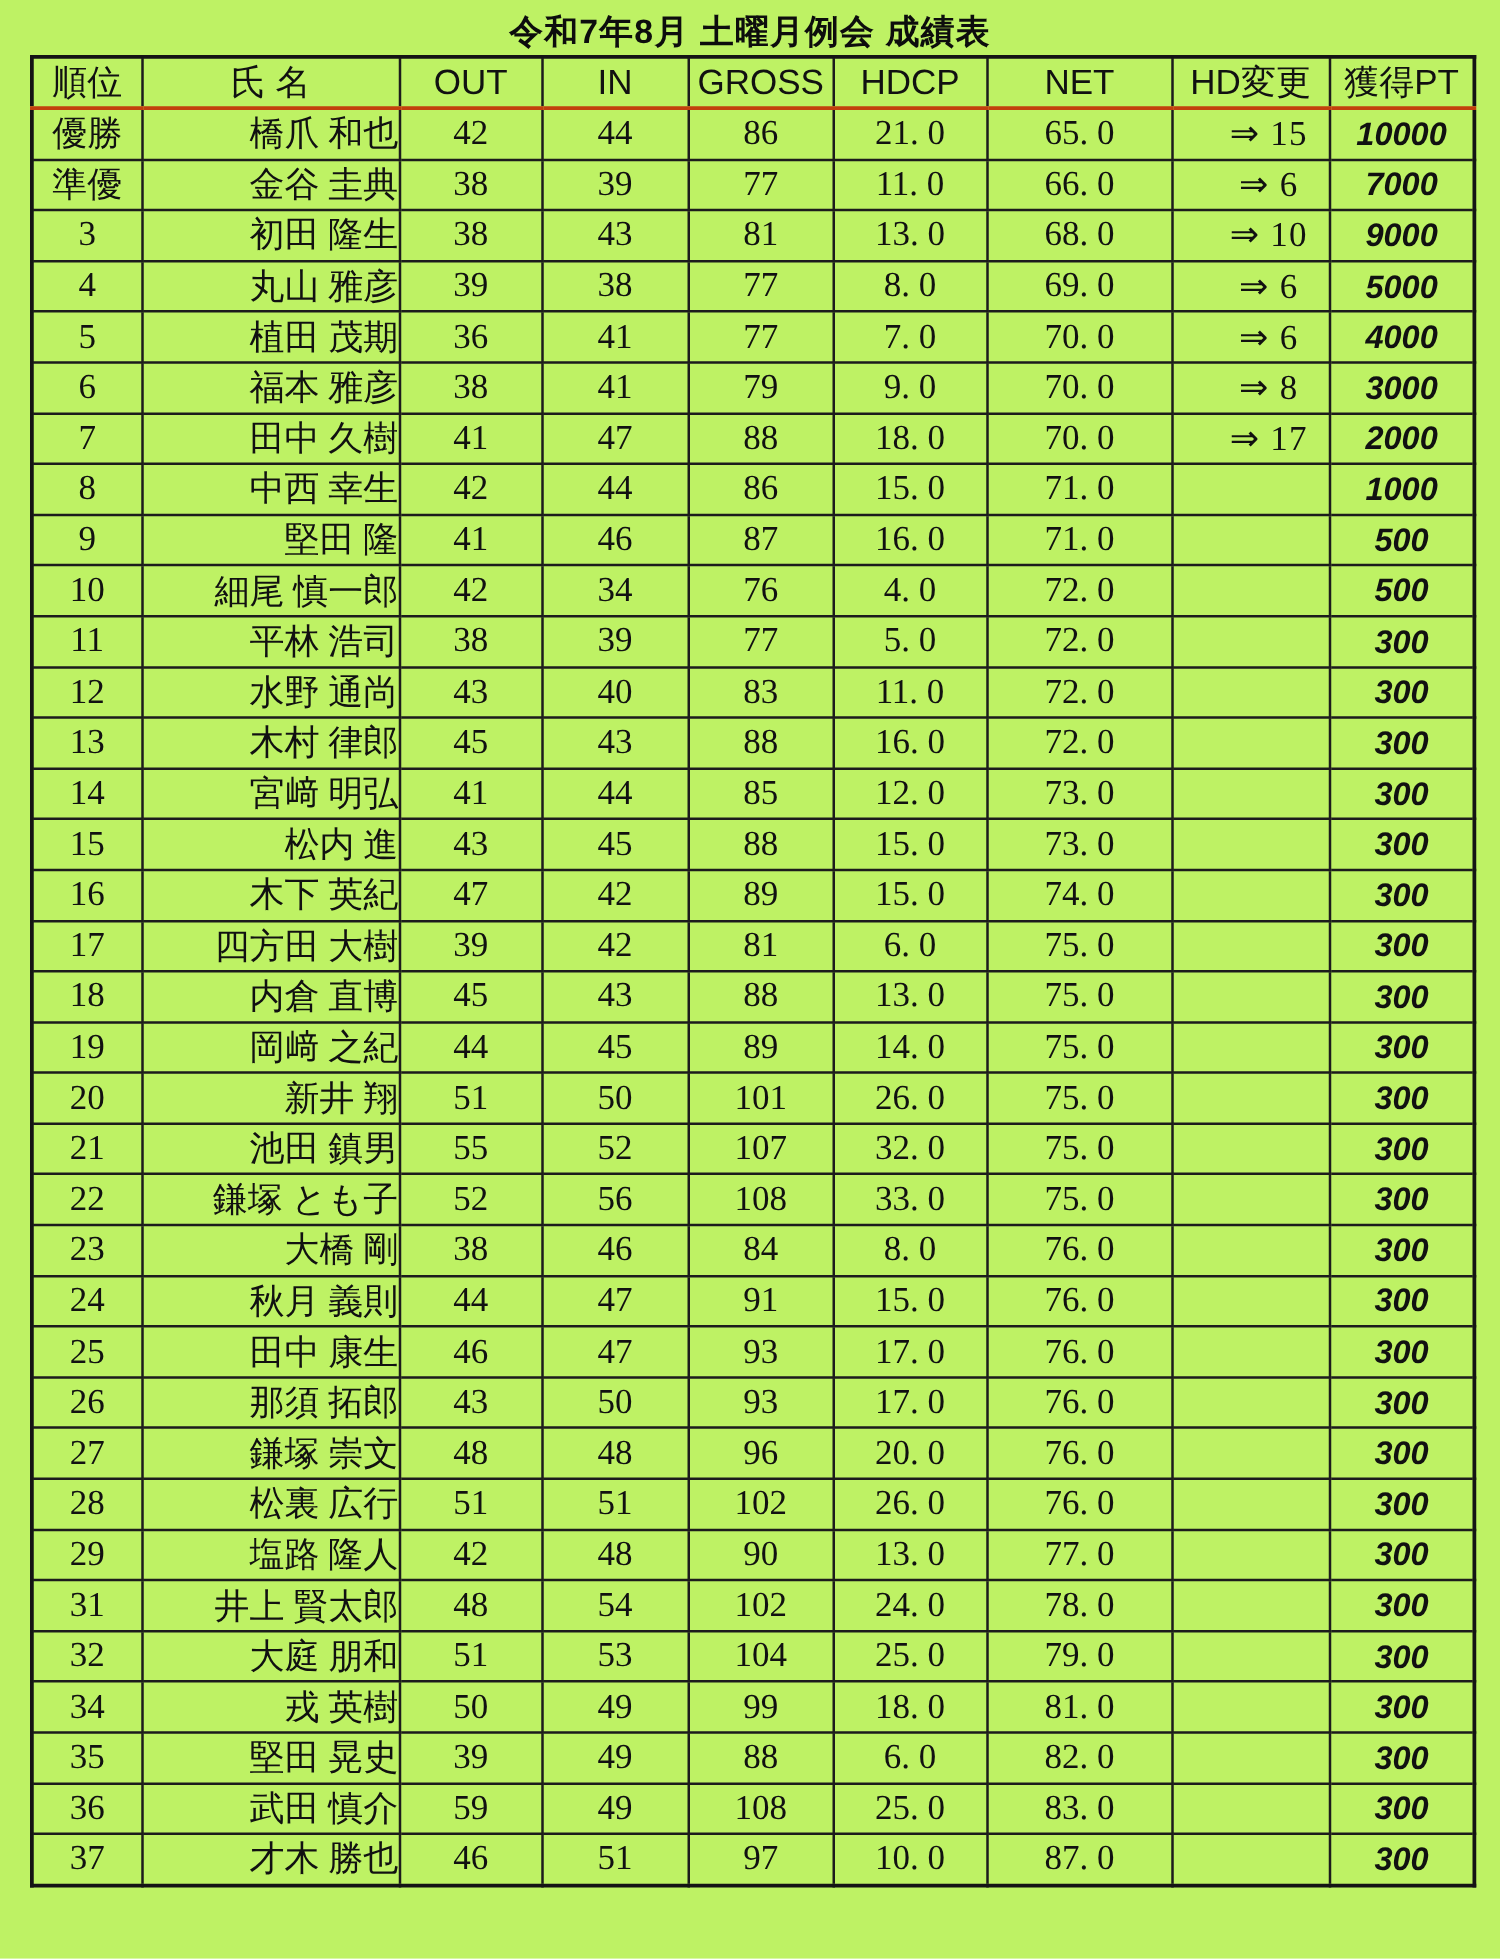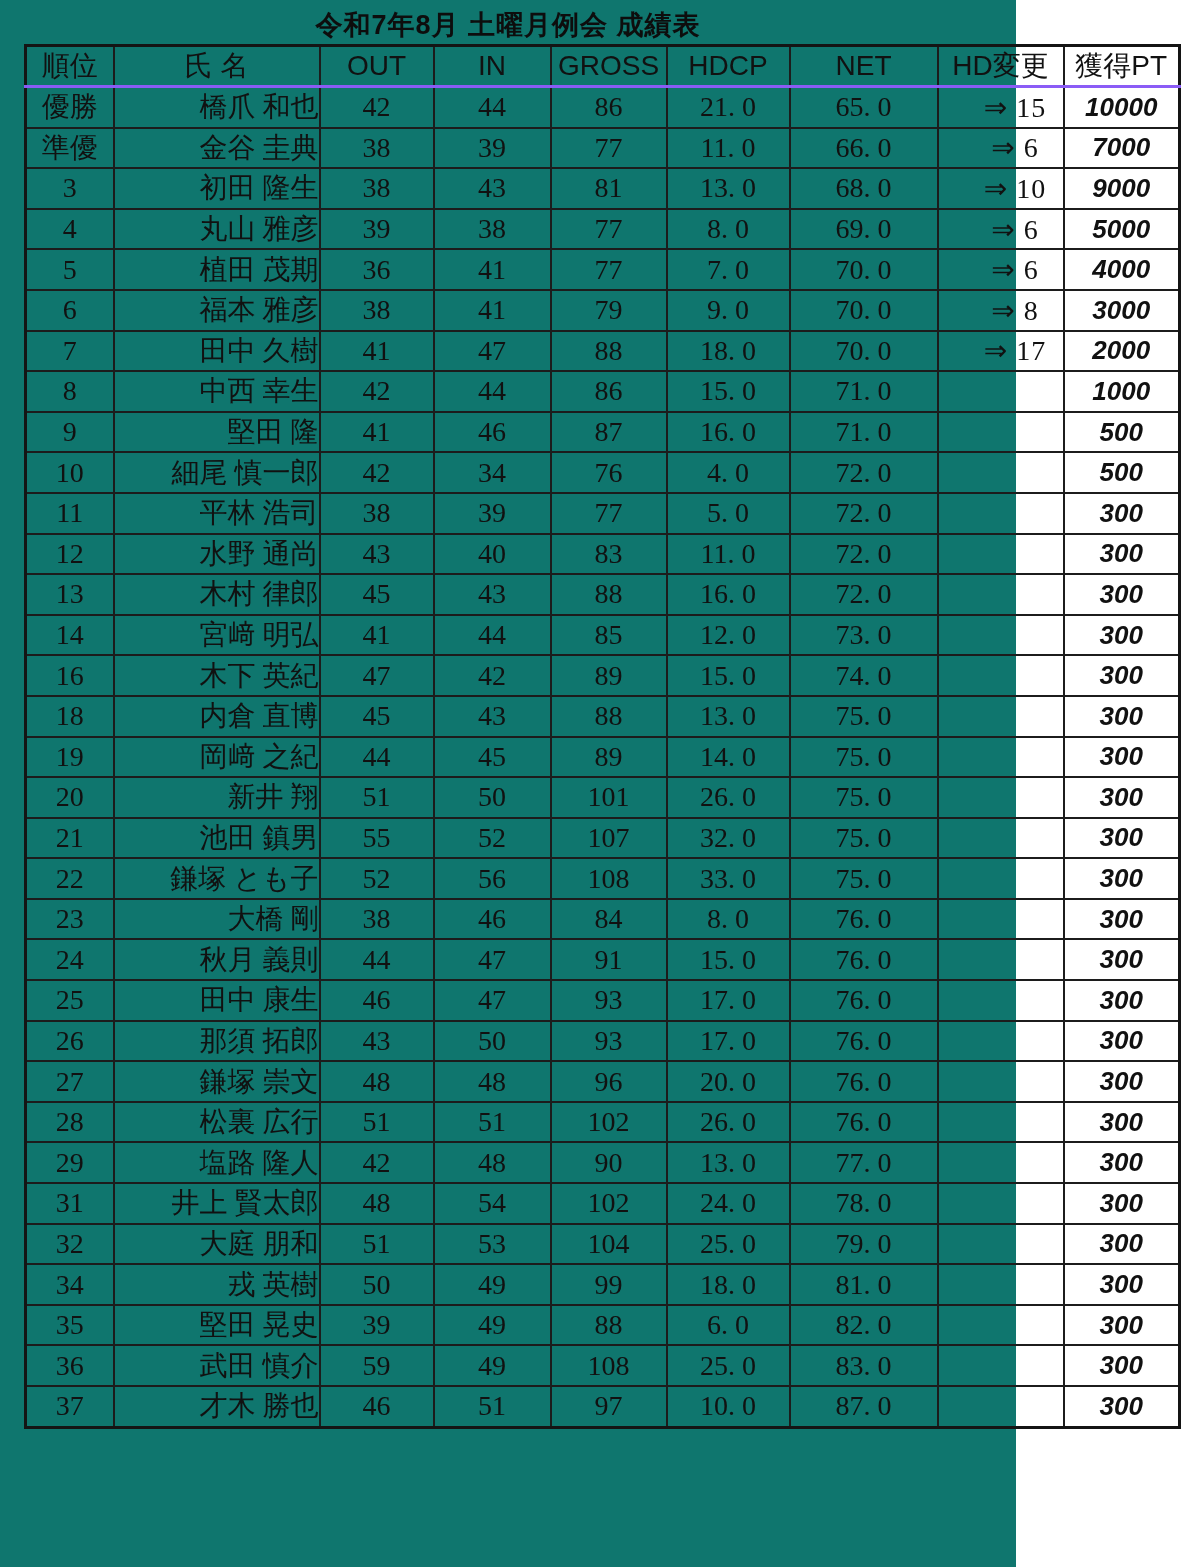--- a/index.html
+++ b/index.html
@@ -5,23 +5,23 @@
   html, body {
     margin: 0;
     padding: 0;
     background: #ffffff;
     width: 1200px;
     height: 1567px;
     overflow: hidden;
   }
   .page {
     position: relative;
-    width: 1016px;
+    width: 1200px;
     height: 1567px;
-    background: #0f766e;
+    background: #bef264;
   }
   .title {
     margin: 0;
     padding-top: 7px;
     height: 37px;
     text-align: center;
     font-family: "Liberation Sans", sans-serif;
     font-size: 27px;
     font-weight: bold;
     color: #0d0d0d;
@@ -51,21 +51,21 @@
     padding: 0;
     vertical-align: middle;
     color: #111111;
   }
   thead th {
     height: 38px;
     font-family: "Liberation Sans", sans-serif;
     font-size: 28px;
     font-weight: 500;
     text-align: center;
-    border-bottom: 3px solid #8b5cf6;
+    border-bottom: 3px solid #c2410c;
   }
   tbody td {
     height: 38.6px;
     font-family: "Liberation Serif", serif;
     font-size: 28px;
     text-align: center;
   }
   tbody td.name {
     text-align: right;
     padding-left: 9px;
@@ -275,33 +275,55 @@
       <td class="name">宮﨑 明弘</td>
       <td class="out">41</td>
       <td class="in">44</td>
       <td class="gross">85</td>
       <td class="hdcp">12. 0</td>
       <td class="net">73. 0</td>
       <td class="hd-change"></td>
       <td class="points">300</td>
     </tr>
 
+    <tr>
+      <td class="rank">15</td>
+      <td class="name">松内 進</td>
+      <td class="out">43</td>
+      <td class="in">45</td>
+      <td class="gross">88</td>
+      <td class="hdcp">15. 0</td>
+      <td class="net">73. 0</td>
+      <td class="hd-change"></td>
+      <td class="points">300</td>
+    </tr>
 
     <tr>
       <td class="rank">16</td>
       <td class="name">木下 英紀</td>
       <td class="out">47</td>
       <td class="in">42</td>
       <td class="gross">89</td>
       <td class="hdcp">15. 0</td>
       <td class="net">74. 0</td>
       <td class="hd-change"></td>
       <td class="points">300</td>
     </tr>
 
+    <tr>
+      <td class="rank">17</td>
+      <td class="name">四方田 大樹</td>
+      <td class="out">39</td>
+      <td class="in">42</td>
+      <td class="gross">81</td>
+      <td class="hdcp">6. 0</td>
+      <td class="net">75. 0</td>
+      <td class="hd-change"></td>
+      <td class="points">300</td>
+    </tr>
 
     <tr>
       <td class="rank">18</td>
       <td class="name">内倉 直博</td>
       <td class="out">45</td>
       <td class="in">43</td>
       <td class="gross">88</td>
       <td class="hdcp">13. 0</td>
       <td class="net">75. 0</td>
       <td class="hd-change"></td>

